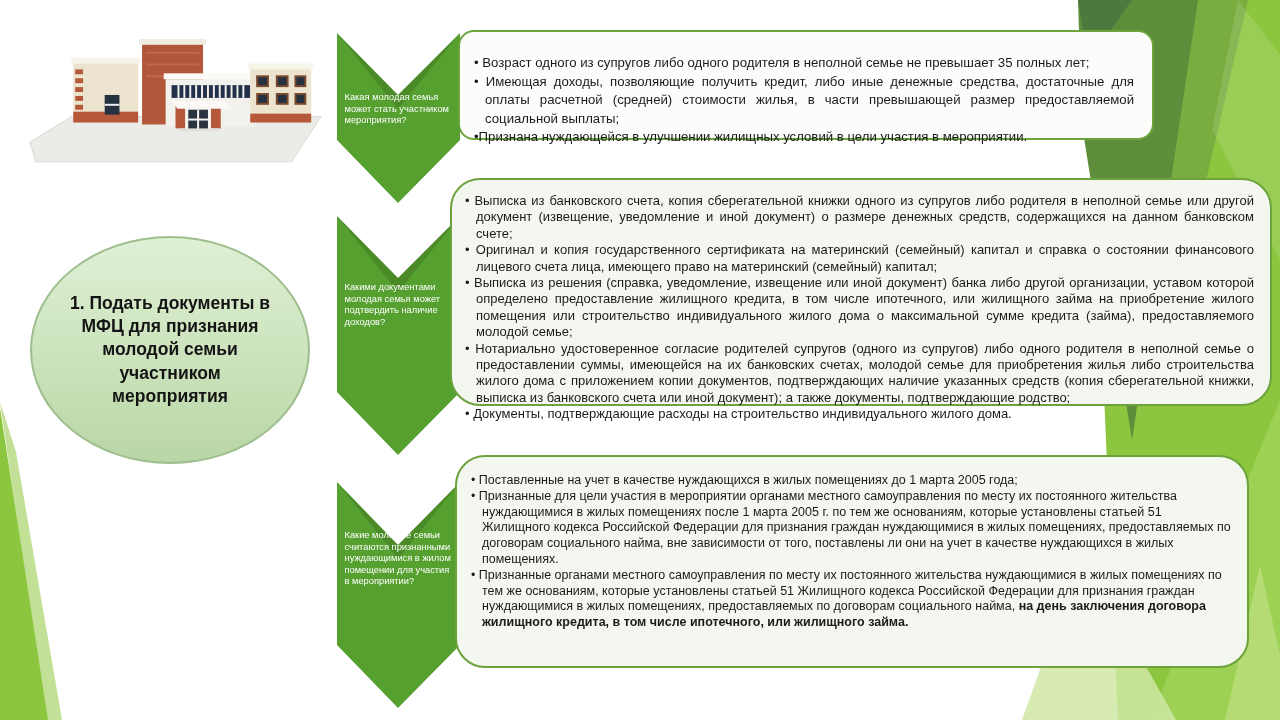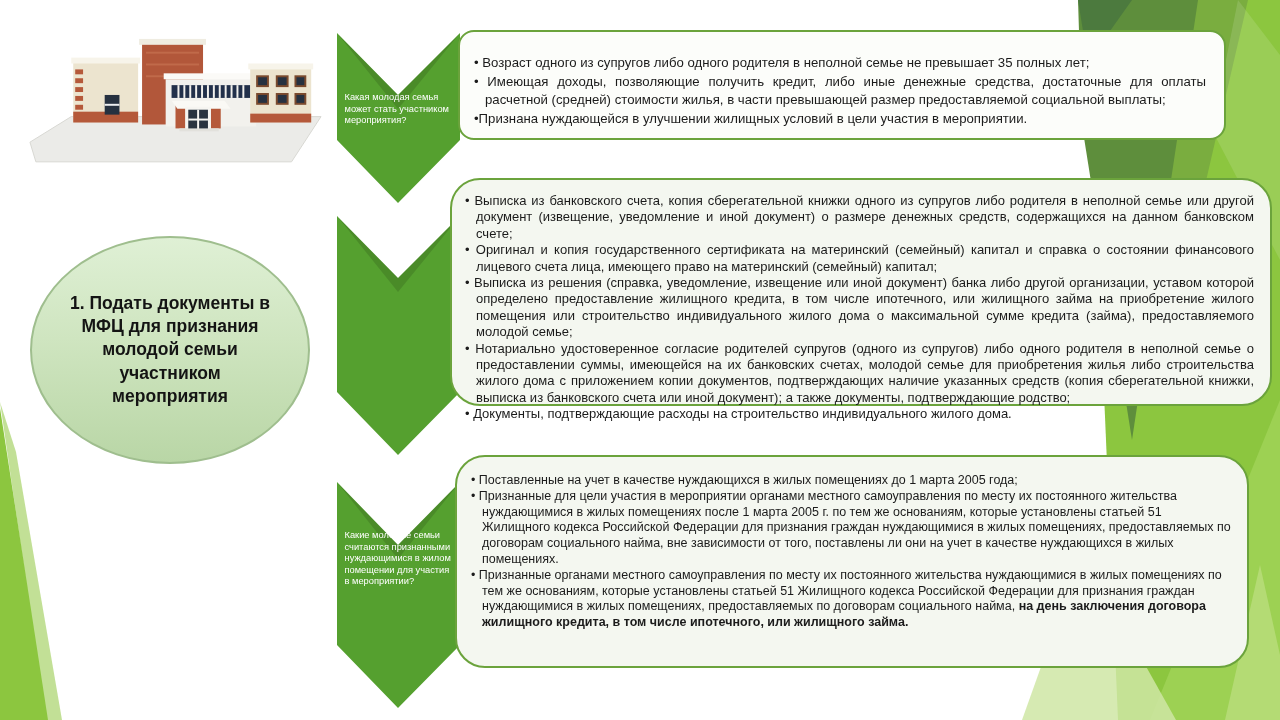--- a/index.html
+++ b/index.html
@@ -24,21 +24,21 @@
   .chev polygon.shade{fill:rgba(0,0,0,0.13);}
   .chev-label{position:absolute;left:337px;width:123px;z-index:3;color:#ffffff;
     font-size:9.3px;line-height:11.5px;text-align:left;}
   .chev-label .inner{width:108px;margin:0 auto;}
 
   
   .box{position:absolute;z-index:2;box-sizing:border-box;background:#f4f7f0;
     border:2.5px solid #6ba33c;color:#1b1b1b;}
   .box ul{margin:0;padding:0;list-style:none;}
   .box li{padding-left:11px;text-indent:-11px;}
-  .box1{left:458px;top:30px;width:768px;height:110px;border-radius:16px;background:#fcfdfa;
+  .box1{left:458px;top:30px;width:696px;height:110px;border-radius:16px;background:#fcfdfa;
     border-width:2px;padding:22px 18px 10px 14px;font-size:13.2px;line-height:18.5px;}
   .box1 li{text-align:justify;}
   .box2{left:450px;top:178px;width:822px;height:228px;border-radius:30px;
     padding:13px 16px 8px 13px;font-size:13px;line-height:16.4px;}
   .box2 li{text-align:justify;}
   .box3{left:455px;top:455px;width:794px;height:213px;border-radius:30px;
     padding:16px 16px 8px 14px;font-size:12.5px;line-height:15.8px;}
   .box li .bold{font-weight:700;}
 </style>
 </head>
@@ -141,20 +141,23 @@
     <polygon class="shade" points="0,0 61,62 123,0 61,76"></polygon>
   </svg>
   <div class="chev-label" style="top:92px;">
     <div class="inner">Какая молодая семья может стать участником мероприятия?</div>
   </div>
 
   <svg class="chev" style="top:216px;height:239px;" viewBox="0 0 123 239">
     <polygon class="main" points="0,0 61,62 123,0 123,176 61,239 0,176"></polygon>
     <polygon class="shade" points="0,0 61,62 123,0 61,76"></polygon>
   </svg>
+  <div class="chev-label" style="top:282px;">
+    <div class="inner">Какими документами молодая семья может подтвердить наличие доходов?</div>
+  </div>
 
   <svg class="chev" style="top:482px;height:226px;" viewBox="0 0 123 226">
     <polygon class="main" points="0,0 61,63 123,0 123,163 61,226 0,163"></polygon>
     <polygon class="shade" points="0,0 61,63 123,0 61,77"></polygon>
   </svg>
   <div class="chev-label" style="top:530px;">
     <div class="inner">Какие молодые семьи считаются признанными нуждающимися в жилом помещении для участия в мероприятии?</div>
   </div>
 
   <div class="box box1">

